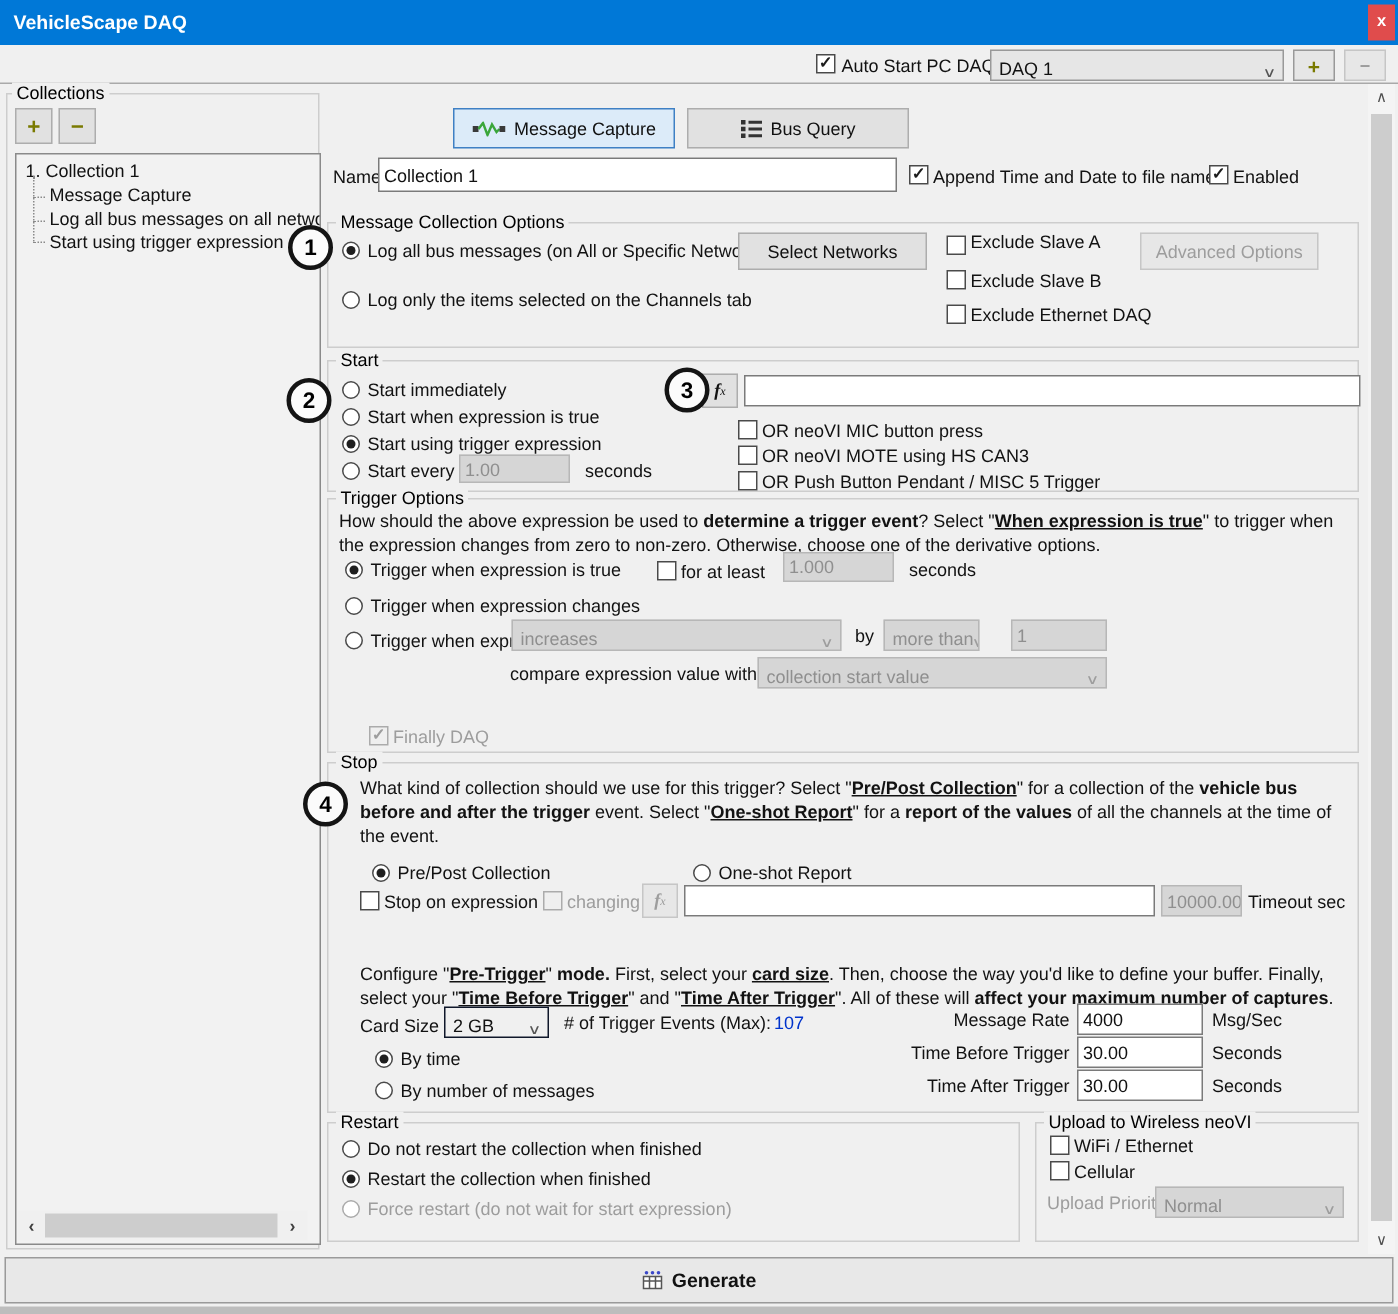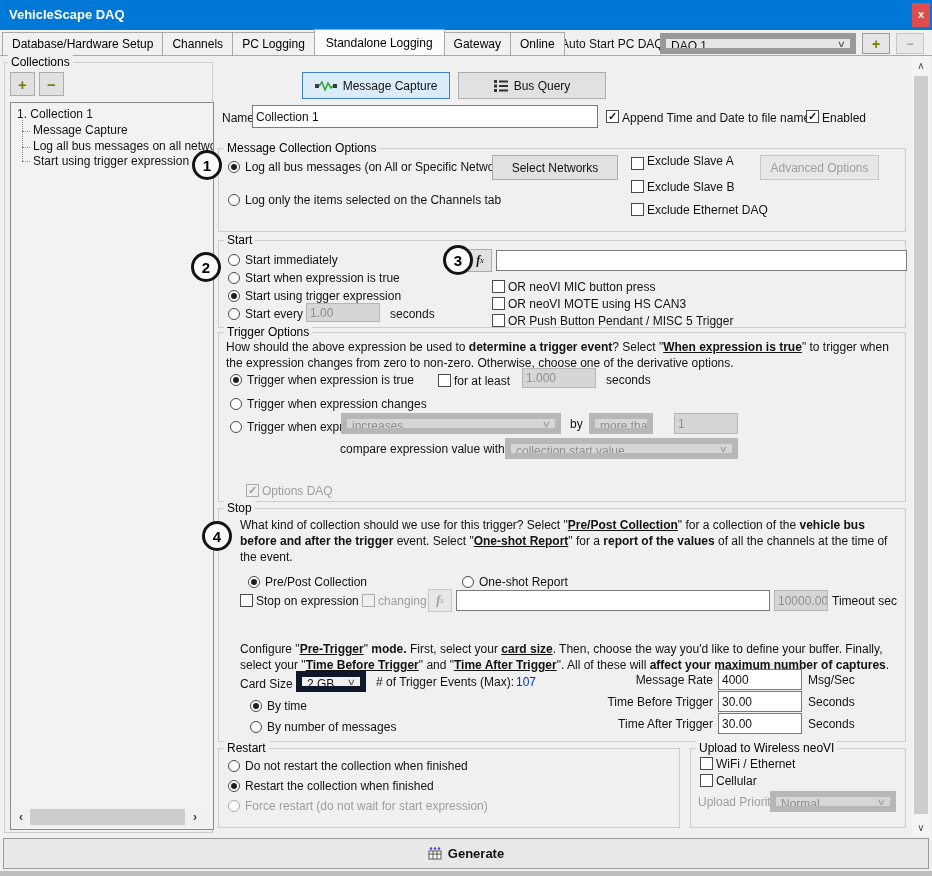--- a/index.html
+++ b/index.html
@@ -18,21 +18,21 @@
   .radio.rdis::after{background:#ababab}
   .cb{width:13px;height:13px;border:1px solid #4a4a4a;background:#fff;box-sizing:border-box;display:flex;align-items:center;justify-content:center}
   .cb .mk{font-size:11px;font-weight:bold;color:#1c1c1c;line-height:1;margin-top:-1px}
   .cb.cdis{border-color:#ababab;background:#efefef}
   .cb.cdis .mk{color:#9d9d9d}
   .field{background:#fff;border:1px solid #7a7a7a;font-size:12px;padding:0 3px;box-sizing:border-box;display:flex;align-items:center;overflow:hidden;white-space:nowrap;color:#111}
   .dfield{background:#d6d6d6;border:1px solid #b7b7b7;color:#8f8f8f}
   .btn{background:#e1e1e1;border:1px solid #adadad;display:flex;align-items:center;justify-content:center;font-size:12px;box-sizing:border-box;gap:6px;color:#111}
   .btn.bdis{background:#e7e7e7;border-color:#c6c6c6;color:#9d9d9d}
   .btn.selb{background:#dcebf9;border:1px solid #3f80c4}
-  .combo{display:flex;align-items:flex-start;justify-content:space-between;padding:0 5px;box-sizing:border-box;font-size:12px;border:6px solid #0f172a;background:#eee;overflow:hidden;white-space:nowrap;color:#111}
+  .combo{display:flex;align-items:flex-end;justify-content:space-between;padding:0 5px;box-sizing:border-box;font-size:12px;border:1px solid #0f172a;background:#eee;overflow:hidden;white-space:nowrap;color:#111}
   .combo.cdis2{background:#d6d6d6;border-color:#b7b7b7;color:#8f8f8f}
   .chev{font-size:9px;color:#555;transform:scaleX(1.4)}
   .combo.cdis2 .chev{color:#9d9d9d}
   .para{font-size:12px;line-height:16px;color:#121212}
   .circle{width:24px;height:24px;border:3px solid #141414;border-radius:50%;background:#fbfbfb;display:flex;align-items:center;justify-content:center;font-weight:bold;font-size:15px;z-index:6;color:#000}
   .fx i{font-family:"Liberation Serif",serif;font-style:italic;font-weight:bold;font-size:12px}
   .fx sub{font-size:8px;font-family:"Liberation Serif",serif;font-style:italic}
   .tab{border:1px solid #a9a9a9;background:#f1f1f1;padding:4px 9px 4px;font-size:12px;white-space:nowrap;position:relative;z-index:1}
   .tab + .tab{margin-left:-1px}
   .tab.active{background:#fcfcfc;padding:6px 11px 5px;z-index:3}
@@ -46,28 +46,20 @@
 <div class="win">
 
   <div class="a" style="left:0;top:0;width:932px;height:30px;background:#0078d7">
     <span class="a" style="left:9px;top:7px;color:#fff;font-size:13px;font-weight:bold">VehicleScape DAQ</span>
     <div class="a" style="left:912px;top:3px;width:18px;height:24px;background:#e04c4c;display:flex;align-items:center;justify-content:center">
       <span style="color:#fff;font-size:11px;font-weight:bold;margin-top:-2px">x</span>
     </div>
   </div>
 
   <div class="a" style="left:0;top:55px;width:932px;height:1px;background:#a9a9a9"></div>
-  <div class="a" style="left:2px;top:30px;height:26px;display:flex;align-items:flex-end">
-    <div class="tab">Database/Hardware Setup</div>
-    <div class="tab">Channels</div>
-    <div class="tab">PC Logging</div>
-    <div class="tab active">Standalone Logging</div>
-    <div class="tab">Gateway</div>
-    <div class="tab">Online</div>
-  </div>
   <div class="cb a" style="left:544px;top:36px">
     <span class="mk">✓</span>
   </div>
   <span class="lbl a" style="left:561px;top:37px">Auto Start PC DAQ</span>
   <div class="combo a" style="left:660px;top:33px;width:196px;height:21px;background:#e6e6e6;border-color:#999">
     <span>DAQ 1</span>
     <span class="chev">∨</span>
   </div>
   <div class="btn a" style="left:862px;top:33px;width:28px;height:21px;background:#e6e6e6;border-color:#999">
     <span style="color:#7a7a00;font-weight:bold;font-size:14px">+</span>
@@ -215,21 +207,21 @@
     <span>1</span>
   </div>
   <span class="lbl a" style="left:340px;top:442px">compare expression value with</span>
   <div class="combo cdis2 a" style="left:505px;top:438px;width:233px;height:21px">
     <span>collection start value</span>
     <span class="chev">∨</span>
   </div>
   <div class="cb cdis a" style="left:246px;top:484px">
       <span class="mk">✓</span>
     </div>
-  <span class="lbl gray a" style="left:262px;top:484px">Options DAQ</span>
+  <span class="lbl gray a" style="left:262px;top:484px">Finally DAQ</span>
 
   <div class="gb a" style="left:218px;top:508px;width:688px;height:234px"></div>
   <span class="gl a" style="left:224px;top:501px">Stop</span>
   <div class="para a" style="left:240px;top:517px;width:664px">
     <span>What kind of collection should we use for this trigger? Select "</span><span class="b u">Pre/Post Collection</span><span>" for a collection of the </span><span class="b">vehicle bus before and after the trigger</span><span> event. Select "</span><span class="b u">One-shot Report</span><span>" for a </span><span class="b">report of the values</span><span> of all the channels at the time of the event.</span>
   </div>
   <span class="radio sel a" style="left:248px;top:576px"></span>
   <span class="lbl a" style="left:265px;top:575px">Pre/Post Collection</span>
   <span class="radio a" style="left:462px;top:576px"></span>
   <span class="lbl a" style="left:479px;top:575px">One-shot Report</span>

